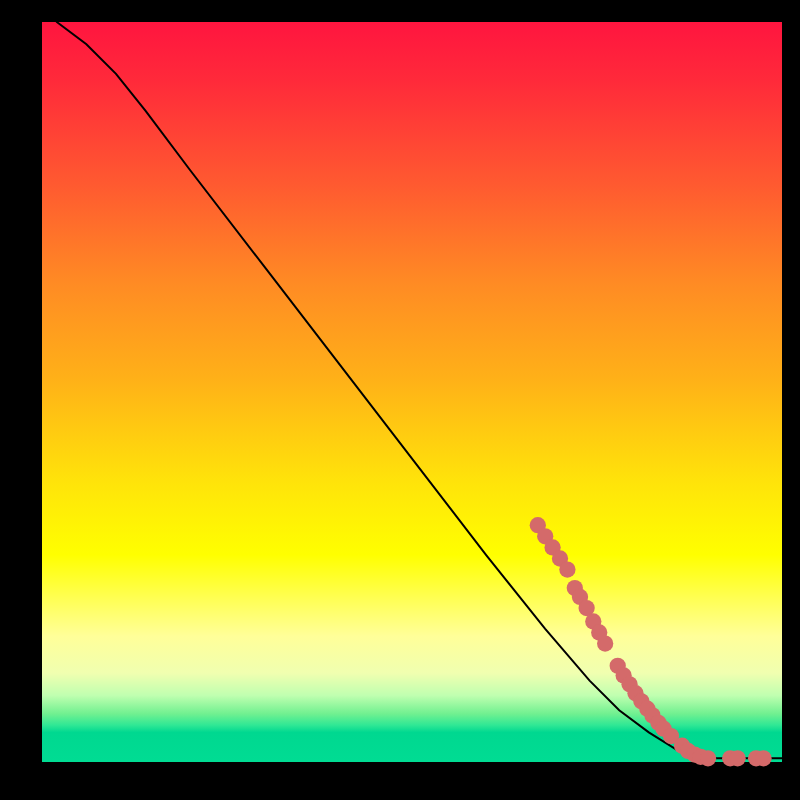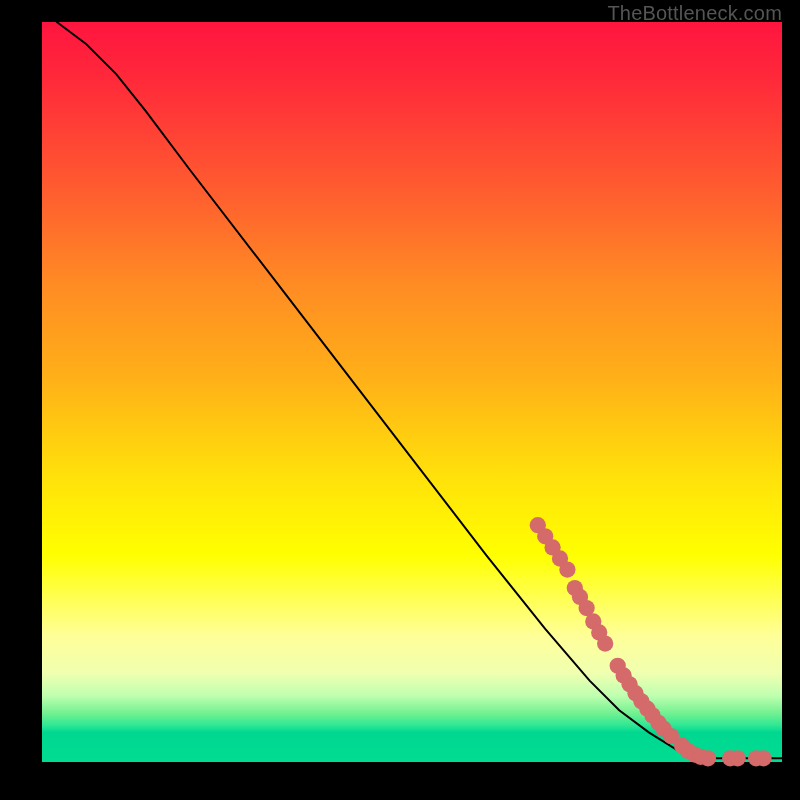--- a/index.html
+++ b/index.html
@@ -69,21 +69,20 @@
   }
   .marker {
     fill: #d46a6a;
     stroke: none;
   }
 </style>
 </head>
 <body>
 
 <div class="frame">
-  <div class="watermark">TheBottleneck.com</div>
   <div class="plot-area">
     <svg class="curve-layer" viewBox="0 0 100 100" preserveAspectRatio="none">
       <path class="curve" vector-effect="non-scaling-stroke" d="M2.00 0.00 L6.00 3.00 L10.00 7.00 L14.00 12.00 L20.00 20.00 L30.00 33.00 L40.00 46.00 L50.00 59.00 L60.00 72.00 L68.00 82.00 L74.00 89.00 L78.00 93.00 L82.00 96.00 L86.00 98.50 L90.00 99.50 L100.00 99.50"></path>
       <g id="marker-group">
           <circle cx="67" cy="68" r="1.1" class="marker" vector-effect="non-scaling-stroke" fill="#d46a6a"></circle>
           <circle cx="68" cy="69.5" r="1.1" class="marker" vector-effect="non-scaling-stroke" fill="#d46a6a"></circle>
           <circle cx="69" cy="71" r="1.1" class="marker" vector-effect="non-scaling-stroke" fill="#d46a6a"></circle>
           <circle cx="70" cy="72.5" r="1.1" class="marker" vector-effect="non-scaling-stroke" fill="#d46a6a"></circle>
           <circle cx="71" cy="74" r="1.1" class="marker" vector-effect="non-scaling-stroke" fill="#d46a6a"></circle>
           <circle cx="72" cy="76.5" r="1.1" class="marker" vector-effect="non-scaling-stroke" fill="#d46a6a"></circle>

